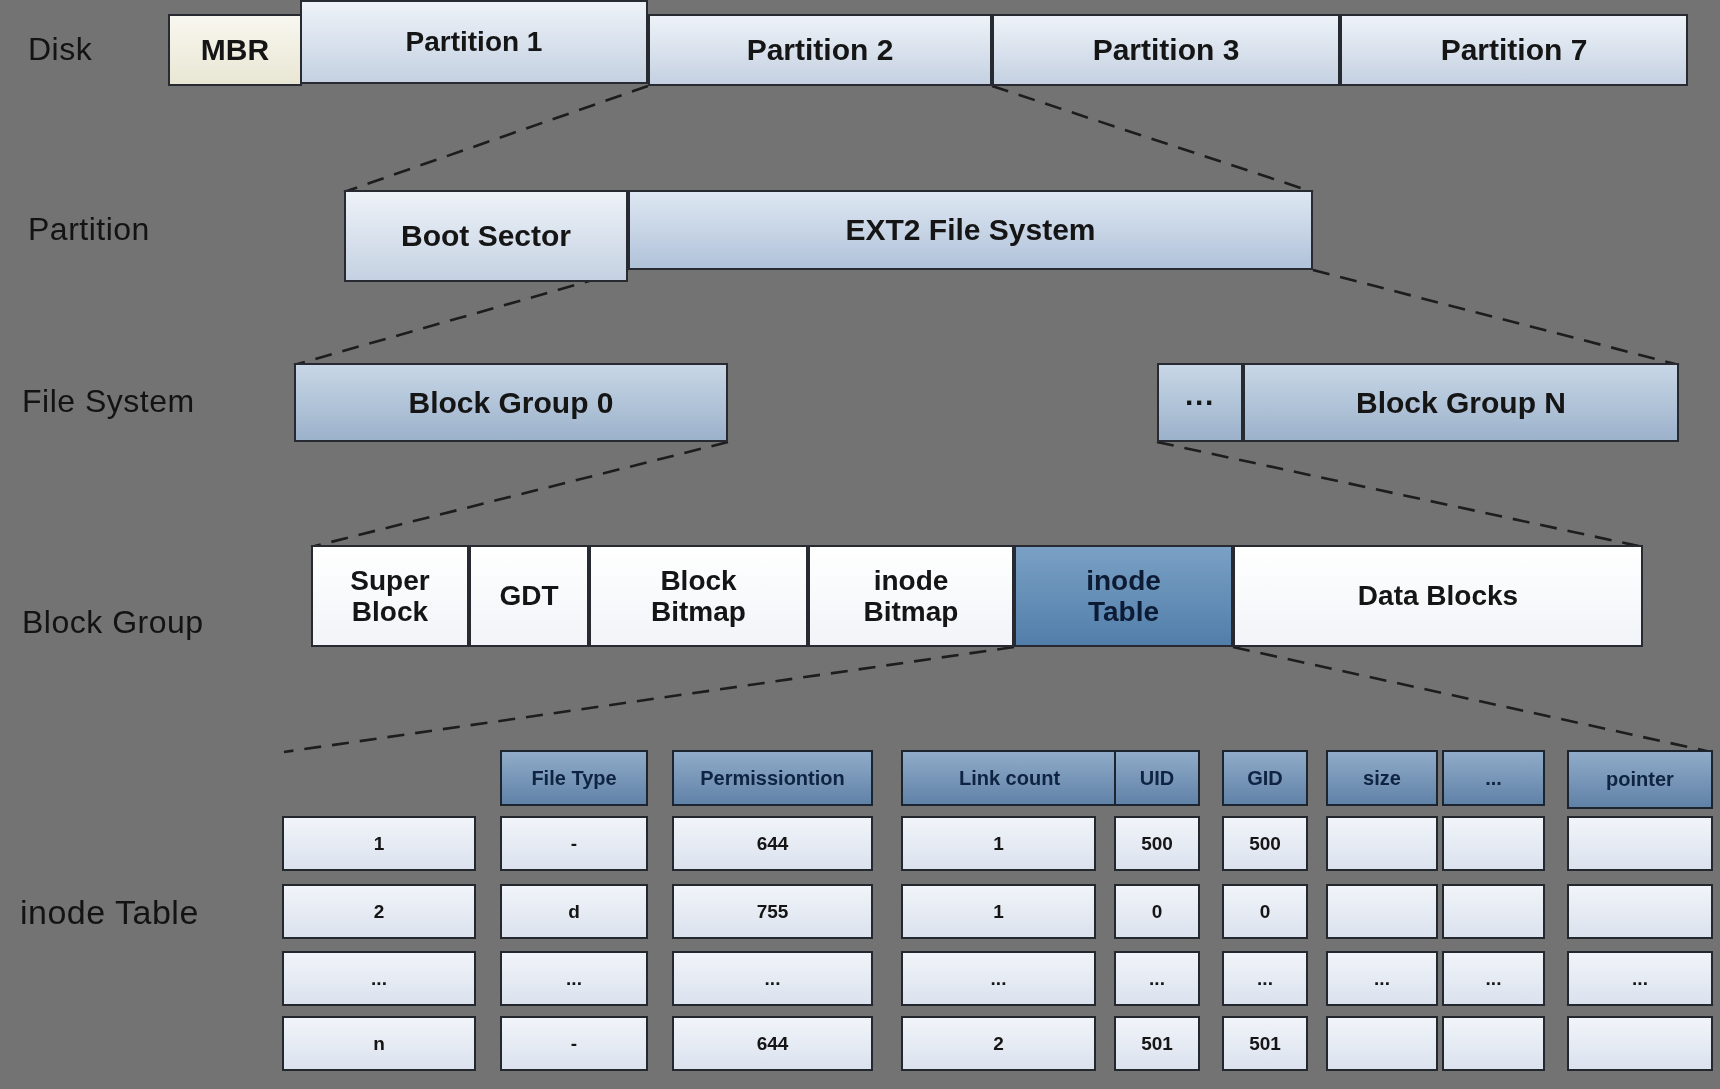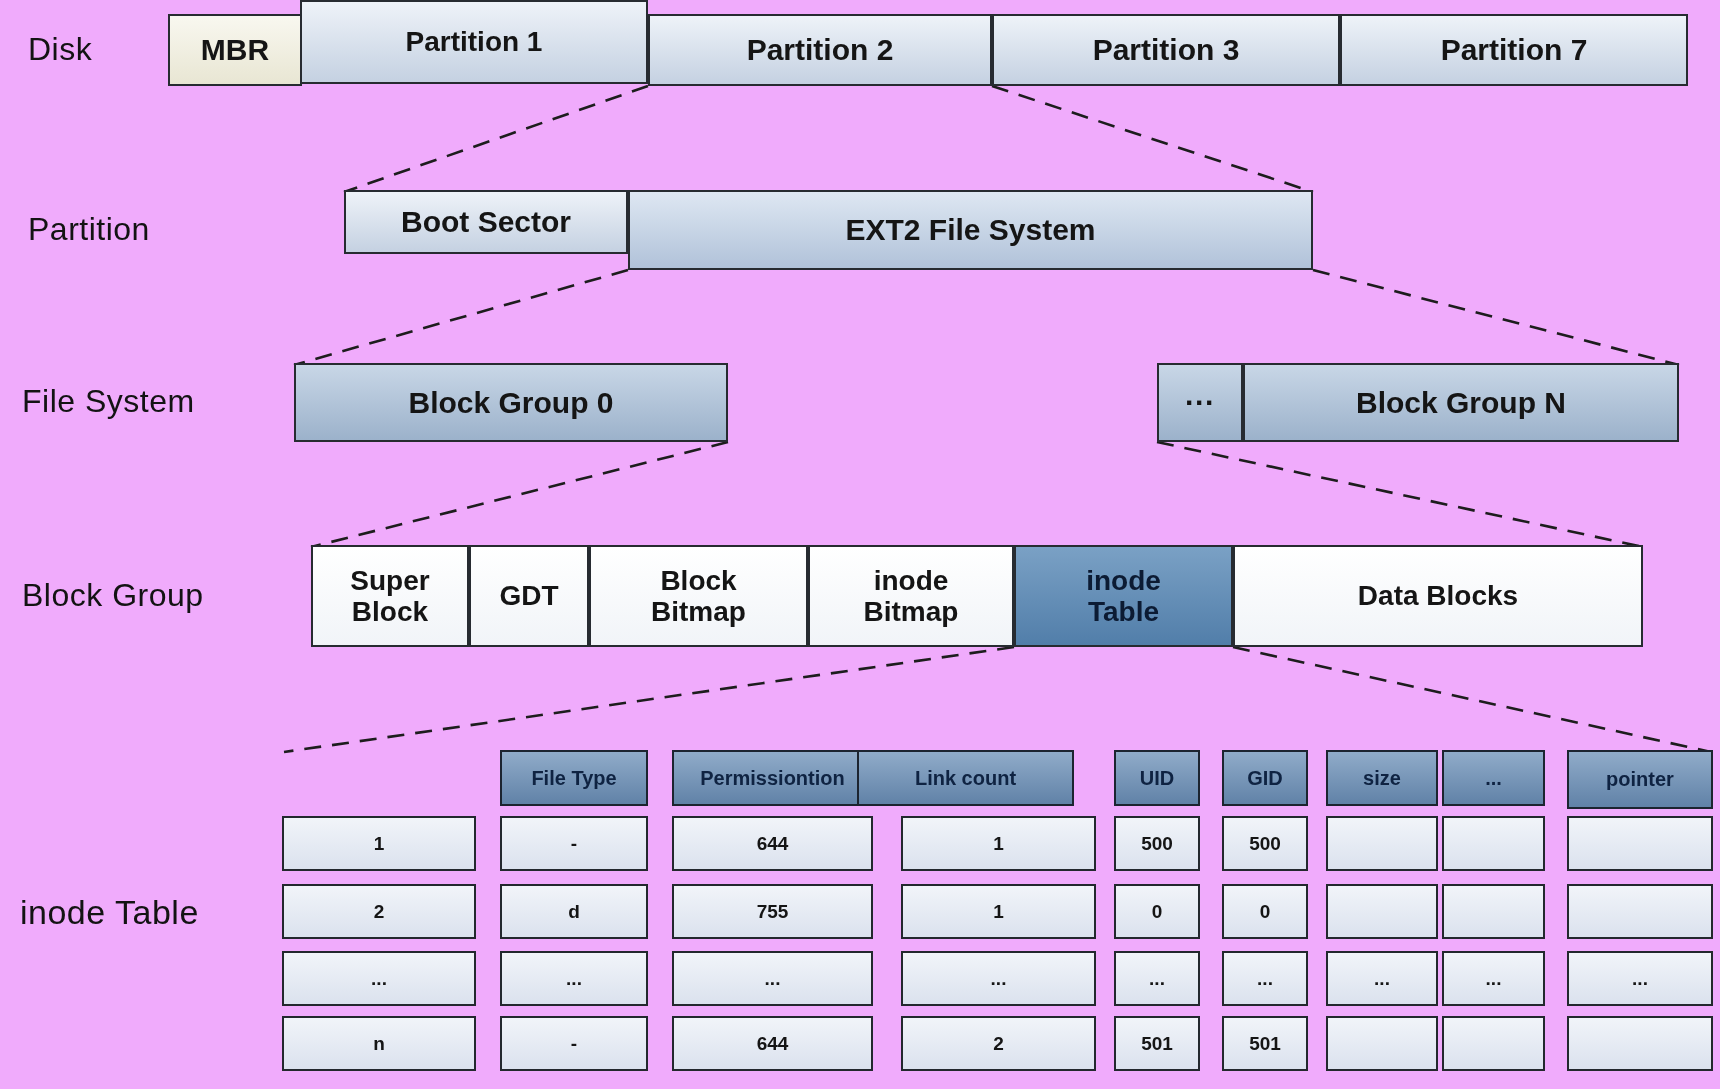--- a/index.html
+++ b/index.html
@@ -1,33 +1,33 @@
 <!DOCTYPE html>
 <html style="--part-bg: #d9e3f0; --mbr-bg: #f2f0e0; --ext-bg: #c8d7ea; --bg-bg: #b3c7dd; --hl-bg: #5d8cb8; --head-bg: #7194ba;"><head>
 <meta charset="utf-8">
 <style>
   html,body{margin:0;padding:0;background:#ffffff;}
   #canvas{
     position:relative;
     width:1720px;height:1089px;
-    background:#f0abfc;
+    background:#737373;
     font-family:"Liberation Sans","DejaVu Sans",sans-serif;
     overflow:hidden;
   }
   #connectors{position:absolute;left:0;top:0;width:1720px;height:1089px;pointer-events:none;}
   #connectors line{stroke:#1d1d1d;stroke-width:2.6;stroke-dasharray:17 11;}
 
   .lbl{
     position:absolute;transform:translateY(-50%);
     font-size:32px;color:#131313;white-space:nowrap;letter-spacing:.5px;
   }
   #lbl-disk{left:28px;top:49px;}
   #lbl-partition{left:28px;top:229px;}
   #lbl-filesystem{left:22px;top:401px;}
-  #lbl-blockgroup{left:22px;top:595px;}
+  #lbl-blockgroup{left:22px;top:622px;}
   #lbl-inodetable{left:20px;top:912px;font-size:34px;}
 
   .bx{
     position:absolute;box-sizing:border-box;
     display:flex;align-items:center;justify-content:center;
     text-align:center;white-space:pre-line;line-height:1.12;
     border:2px solid #272b31;color:#151515;font-weight:600;
   }
   .v-part{background:linear-gradient(180deg,rgba(255,255,255,.55),rgba(90,115,150,.16)),var(--part-bg,#d9e3f0);}
   .v-mbr{background:linear-gradient(180deg,rgba(255,255,255,.5),rgba(120,115,60,.08)),var(--mbr-bg,#f2f0e0);}
@@ -64,38 +64,38 @@
   <div class="lbl" id="lbl-partition">Partition</div>
   <div class="lbl" id="lbl-filesystem">File System</div>
   <div class="lbl" id="lbl-blockgroup">Block Group</div>
   <div class="lbl" id="lbl-inodetable">inode Table</div>
 
 <div class="bx v-mbr" style="left: 168px; top: 14px; width: 134px; height: 72px; font-size: 30px;">MBR</div>
     <div class="bx v-part" style="left: 300px; top: 0; width: 348px; height: 84px; font-size: 28px;">Partition 1</div>
     <div class="bx v-part" style="left: 648px; top: 14px; width: 344px; height: 72px; font-size: 30px;">Partition 2</div>
     <div class="bx v-part" style="left: 992px; top: 14px; width: 348px; height: 72px; font-size: 30px;">Partition 3</div>
     <div class="bx v-part" style="left: 1340px; top: 14px; width: 348px; height: 72px; font-size: 30px;">Partition 7</div>
-    <div class="bx v-part" style="left: 344px; top: 190px; width: 284px; height: 64px; font-size: 30px;">Boot Sector</div>
+    <div class="bx v-part" style="left: 344px; top: 190px; width: 284px; height: 92px; font-size: 30px;">Boot Sector</div>
     <div class="bx v-ext" style="left: 628px; top: 190px; width: 685px; height: 80px; font-size: 30px;">EXT2 File System</div>
     <div class="bx v-bg" style="left: 294px; top: 363px; width: 434px; height: 79px; font-size: 30px;">Block Group 0</div>
     <div class="bx v-bg" style="left: 1157px; top: 363px; width: 86px; height: 79px; font-size: 30px;">···</div>
     <div class="bx v-bg" style="left: 1243px; top: 363px; width: 436px; height: 79px; font-size: 30px;">Block Group N</div>
     <div class="bx v-white" style="left: 311px; top: 545px; width: 158px; height: 102px; font-size: 28px;">Super
 Block</div>
     <div class="bx v-white" style="left: 469px; top: 545px; width: 120px; height: 102px; font-size: 28px;">GDT</div>
     <div class="bx v-white" style="left: 589px; top: 545px; width: 219px; height: 102px; font-size: 28px;">Block
 Bitmap</div>
     <div class="bx v-white" style="left: 808px; top: 545px; width: 206px; height: 102px; font-size: 28px;">inode
 Bitmap</div>
     <div class="bx v-itable" style="left: 1014px; top: 545px; width: 219px; height: 102px; font-size: 28px;">inode
 Table</div>
     <div class="bx v-white" style="left: 1233px; top: 545px; width: 410px; height: 102px; font-size: 28px; text-align: center;">Data Blocks</div>
     <div class="bx v-head" style="left: 500px; top: 750px; width: 148px; height: 56px; font-size: 20px;">File Type</div>
     <div class="bx v-head" style="left: 672px; top: 750px; width: 201px; height: 56px; font-size: 20px;">Permissiontion</div>
-    <div class="bx v-head" style="left: 857px; top: 750px; width: 217px; height: 56px; font-size: 20px;">Link count</div>
+    <div class="bx v-head" style="left: 901px; top: 750px; width: 217px; height: 56px; font-size: 20px;">Link count</div>
     <div class="bx v-head" style="left: 1114px; top: 750px; width: 86px; height: 56px; font-size: 20px;">UID</div>
     <div class="bx v-head" style="left: 1222px; top: 750px; width: 86px; height: 56px; font-size: 20px;">GID</div>
     <div class="bx v-head" style="left: 1326px; top: 750px; width: 112px; height: 56px; font-size: 20px;">size</div>
     <div class="bx v-head" style="left: 1442px; top: 750px; width: 103px; height: 56px; font-size: 20px;">...</div>
     <div class="bx v-head" style="left: 1567px; top: 750px; width: 146px; height: 59px; font-size: 20px;">pointer</div>
     <div class="bx v-cell" style="left: 282px; top: 816px; width: 194px; height: 55px; font-size: 19px;">1</div>
     <div class="bx v-cell" style="left: 500px; top: 816px; width: 148px; height: 55px; font-size: 19px;">-</div>
     <div class="bx v-cell" style="left: 672px; top: 816px; width: 201px; height: 55px; font-size: 19px;">644</div>
     <div class="bx v-cell" style="left: 901px; top: 816px; width: 195px; height: 55px; font-size: 19px;">1</div>
     <div class="bx v-cell" style="left: 1114px; top: 816px; width: 86px; height: 55px; font-size: 19px;">500</div>

